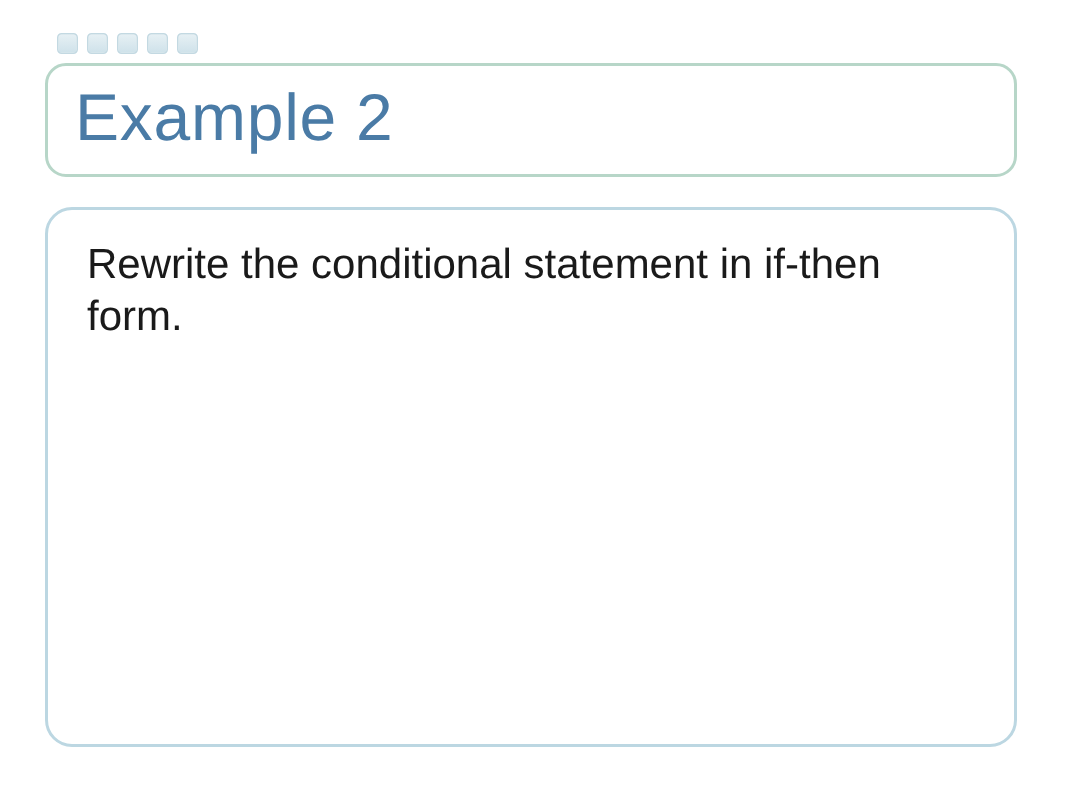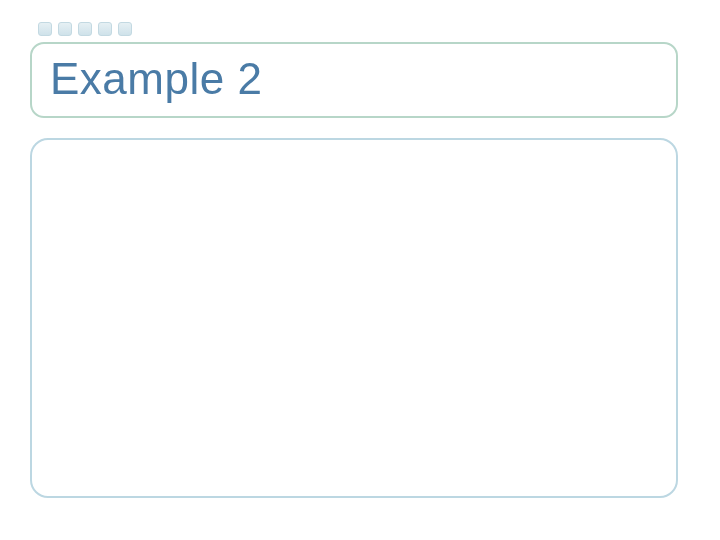--- a/index.html
+++ b/index.html
@@ -76,15 +76,16 @@
     <div class="dot"></div>
     <div class="dot"></div>
     <div class="dot"></div>
   </div>
 
   <div class="title-box">
     <div class="title-text">Example 2</div>
   </div>
 
   <div class="body-box">
+    <div class="instruction">Rewrite the conditional statement in if-then form.</div>
   </div>
 
 </div>
 
 </body></html>

